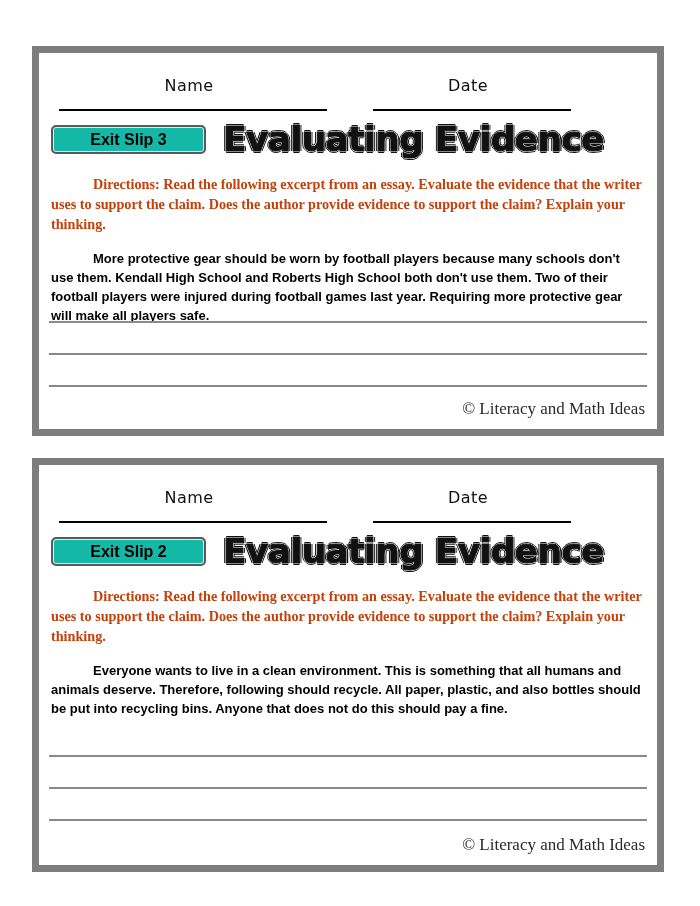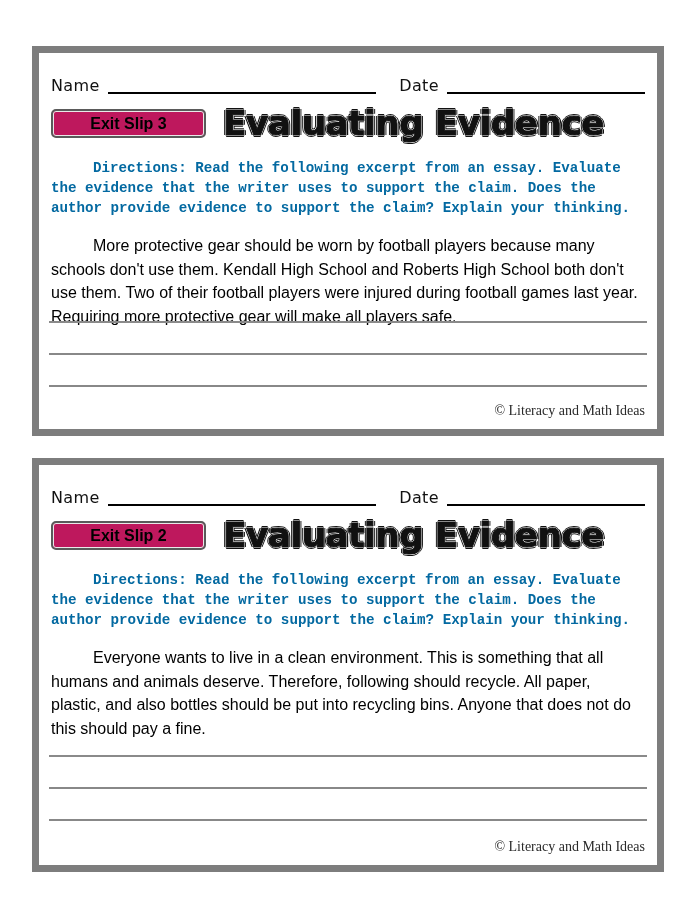--- a/index.html
+++ b/index.html
@@ -46,21 +46,22 @@
   
   .namedate-row {
     display: flex;
     align-items: flex-end;
     padding-top: 25px;
     padding-left: 2px;
     padding-right: 2px;
   }
   .field {
     display: flex;
-    align-items: flex-start;
+    align-items: center;
+    flex-direction: column;
   }
   .field-label {
     font-family: "DejaVu Sans", sans-serif;
     font-size: 16px;
     color: #111111;
     letter-spacing: 0.4px;
     line-height: 1;
     padding-bottom: 1px;
     white-space: nowrap;
   }
@@ -79,21 +80,21 @@
     align-items: center;
     margin-top: 12px;
     padding-left: 2px;
   }
   .exit-slip-button {
     display: inline-flex;
     align-items: center;
     justify-content: center;
     width: 155px;
     height: 29px;
-    background: #be185d;
+    background: #14b8a6;
     border: 2px solid #5a5a5a;
     border-radius: 5px;
     box-shadow: inset 0 0 0 1px #e9e9e9;
     font-family: "Liberation Sans", sans-serif;
     font-weight: bold;
     font-size: 16px;
     color: #000000;
     box-sizing: border-box;
     cursor: pointer;
   }
@@ -118,38 +119,39 @@
     white-space: nowrap;
     transform: scaleX(1.04);
     transform-origin: left center;
   }
 
   
   .directions {
     margin-top: 18px;
     padding-left: 2px;
     padding-right: 4px;
-    font-family: Liberation Mono, monospace;
+    font-family: Liberation Serif, serif;
     font-weight: bold;
     font-size: 14.2px;
     line-height: 1.42;
-    color: #0369a1;
+    color: #c2410c;
     text-indent: 42px;
   }
 
   
   .excerpt {
     margin-top: 16px;
     padding-left: 2px;
     padding-right: 4px;
     font-family: "Liberation Sans", sans-serif;
-    font-size: 16px;
+    font-size: 13px;
     line-height: 1.46;
     color: #000000;
     text-indent: 42px;
+    font-weight: bold;
   }
 
   
   .answer-lines {
     position: absolute;
     left: 10px;
     right: 10px;
   }
   #slip-1 .answer-lines { bottom: 42px; }
   #slip-2 .answer-lines { bottom: 44px; }
@@ -158,21 +160,21 @@
     height: 30px;
     border-bottom: 2px solid #888888;
   }
   .answer-line:first-child { border-bottom-color: #8a8a8a; }
 
   
   .copyright {
     position: absolute;
     right: 12px;
     font-family: "Liberation Serif", serif;
-    font-size: 14px;
+    font-size: 17px;
     color: #2a2a2a;
   }
   #slip-1 .copyright { bottom: 10px; }
   #slip-2 .copyright { bottom: 10px; }
 </style>
 </head>
 <body>
 
 <div class="page">
 

